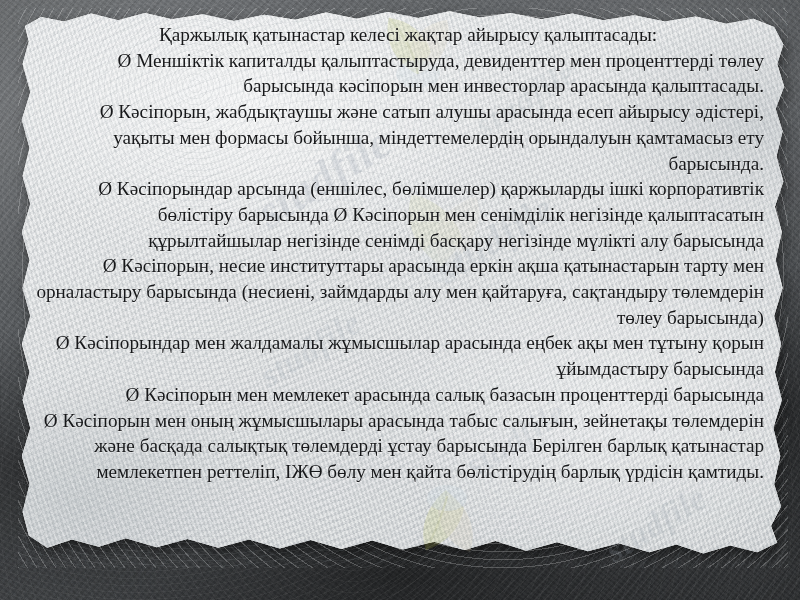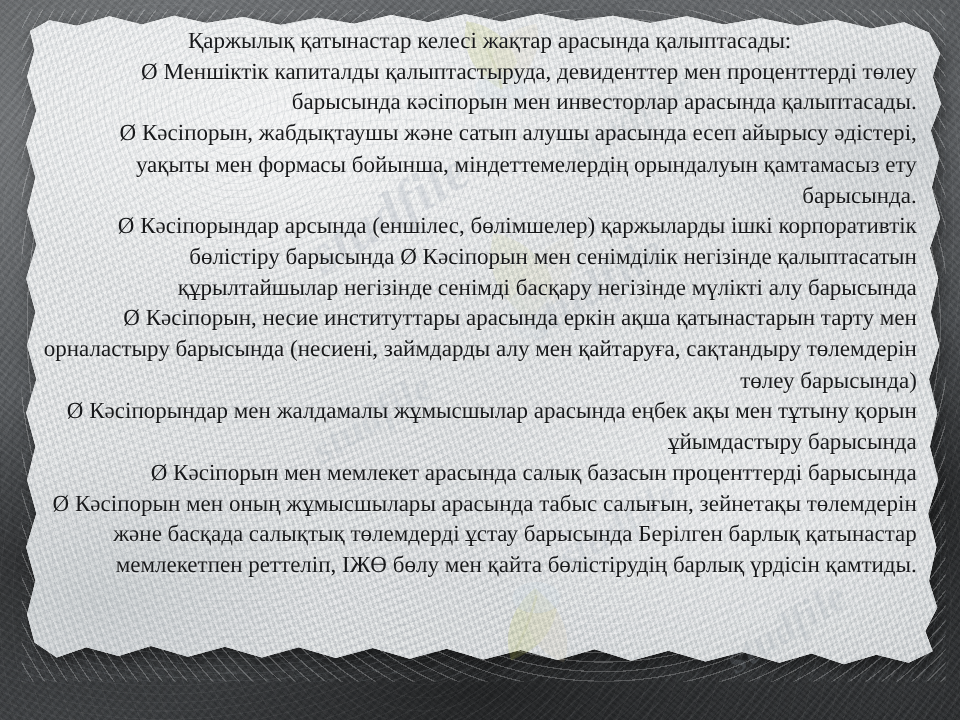--- a/index.html
+++ b/index.html
@@ -214,21 +214,21 @@
 
     <div class="wm-text w1">studfile</div>
     <div class="wm-text w2">studfile</div>
     <div class="wm-text w3">studfile</div>
     <div class="wm-text w4">studfile</div>
     <div class="wm-text w5">studfile</div>
     <div class="wm-text w6">studfile</div>
   </div>
 
   <div id="text-block">
-    <p class="para title">Қаржылық қатынастар келесі жақтар арасында қалыптасады:</p>
+    <p class="para title">Қаржылық қатынастар келесі жақтар айырысу қалыптасады:</p>
     <p class="para">Ø Меншіктік капиталды қалыптастыруда, девиденттер мен проценттерді төлеу барысында кәсіпорын мен инвесторлар арасында қалыптасады.</p>
     <p class="para indent"> Ø Кәсіпорын, жабдықтаушы және сатып алушы арасында есеп айырысу әдістері, уақыты мен формасы бойынша, міндеттемелердің орындалуын қамтамасыз ету барысында.</p>
     <p class="para">Ø Кәсіпорындар арсында (еншілес, бөлімшелер) қаржыларды ішкі корпоративтік бөлістіру барысында Ø Кәсіпорын мен сенімділік негізінде қалыптасатын құрылтайшылар негізінде сенімді басқару негізінде мүлікті алу барысында</p>
     <p class="para indent"> Ø Кәсіпорын, несие институттары арасында еркін ақша қатынастарын тарту мен орналастыру барысында (несиені, займдарды алу мен қайтаруға, сақтандыру төлемдерін төлеу барысында)</p>
     <p class="para indent"> Ø Кәсіпорындар мен жалдамалы жұмысшылар арасында еңбек ақы мен тұтыну қорын ұйымдастыру барысында</p>
     <p class="para">Ø Кәсіпорын мен мемлекет арасында салық базасын проценттерді барысында</p>
     <p class="para">Ø Кәсіпорын мен оның жұмысшылары арасында табыс салығын, зейнетақы төлемдерін және басқада салықтық төлемдерді ұстау барысында Берілген барлық қатынастар мемлекетпен реттеліп, ІЖӨ бөлу мен қайта бөлістірудің барлық үрдісін қамтиды.</p>
   </div>
 
 </div>

